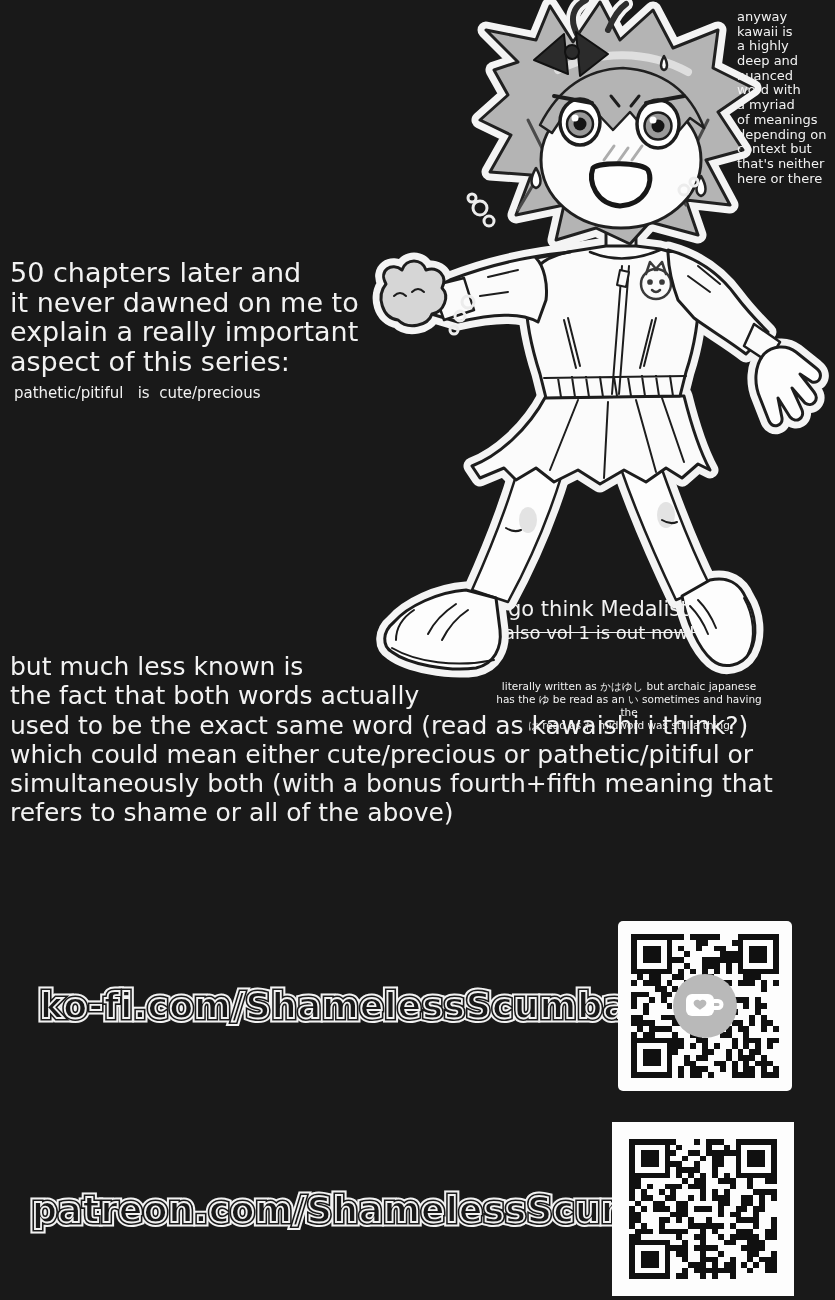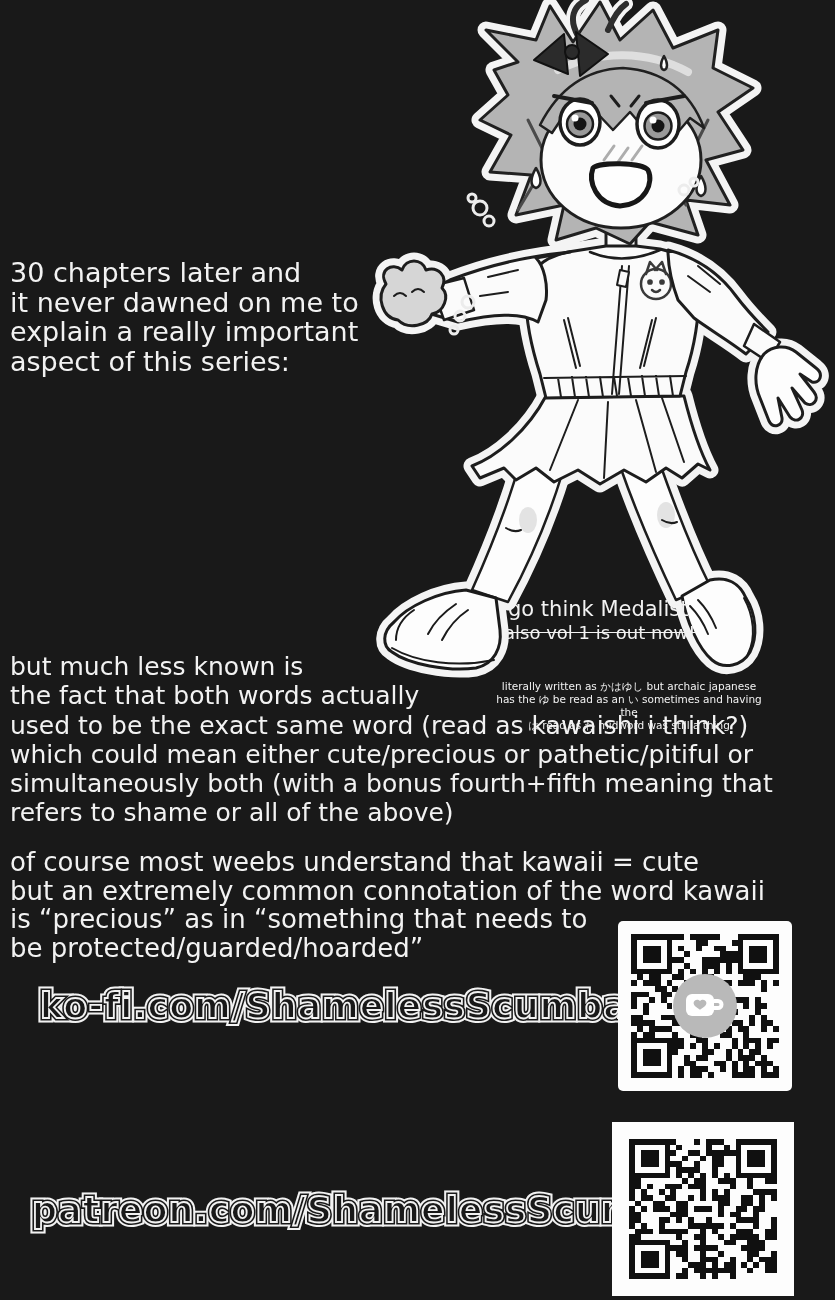--- a/index.html
+++ b/index.html
@@ -146,47 +146,56 @@
           <circle cx="104" cy="198" r="4"></circle>
         <circle cx="100" cy="302" r="6"></circle>
           <circle cx="92" cy="316" r="5"></circle>
           <circle cx="86" cy="330" r="4"></circle>
         <circle cx="316" cy="190" r="5"></circle>
           <circle cx="326" cy="182" r="4"></circle>
       </g>
     </g>
   </svg>
 
-
-  <div class="txt" style="left:10px; top:258px; font-size:27px; line-height:1.1;">30 chapters later and
+  <div class="txt" style="left:737px; top:10px; width:98px; font-size:13px; line-height:1.13;">anyway
+kawaii is
+a highly
+deep and
+nuanced
+word with
+a myriad
+of meanings
+depending on
+context but
+that's neither
+here or there</div>
+
+  <div class="txt" style="left:10px; top:258px; font-size:27px; line-height:1.1;">50 chapters later and
 it never dawned on me to
 explain a really important
 aspect of this series:</div>
 
+  <div class="txt pre" style="left:14px; top:384px; font-size:15px;">pathetic/pitiful   is  cute/precious</div>
 
 
 
   <div class="txt" style="left:508px; top:597px; font-size:21px;">go think Medalist</div>
   <div class="txt strike" style="left:504px; top:622px; font-size:18px;">also vol 1 is out now!</div>
 
   <div class="txt" style="left:494px; top:680px; width:270px; font-size:10.5px; line-height:1.25; text-align:center;">literally written as かはゆし but archaic japanese
 has the ゆ be read as an い sometimes and having the
 は read as わ midword was still a thing</div>
 
   <div class="txt" style="left:10px; top:652px; font-size:25px; line-height:1.17;">but much less known is
 the fact that both words actually
 used to be the exact same word (read as kawaishi i think?)
 which could mean either cute/precious or pathetic/pitiful or
 simultaneously both (with a bonus fourth+fifth meaning that
 refers to shame or all of the above)</div>
 
-  <div class="txt" style="left:10px; top:848px; font-size:26px; line-height:1.1;">of course most weebs understand that kawaii = cute
-but an extremely common connotation of the word kawaii
-is “precious” as in “something that needs to
-be protected/guarded/hoarded”</div>
 
   <div class="bubble" style="left:40px; top:986px;">
     <span class="l1">ko-fi.com/ShamelessScumbag</span>
     <span class="l2">ko-fi.com/ShamelessScumbag</span>
     <span class="l3">ko-fi.com/ShamelessScumbag</span>
   </div>
 
   <div class="bubble" style="left:32px; top:1190px;">
     <span class="l1">patreon.com/ShamelessScumbag</span>
     <span class="l2">patreon.com/ShamelessScumbag</span>

